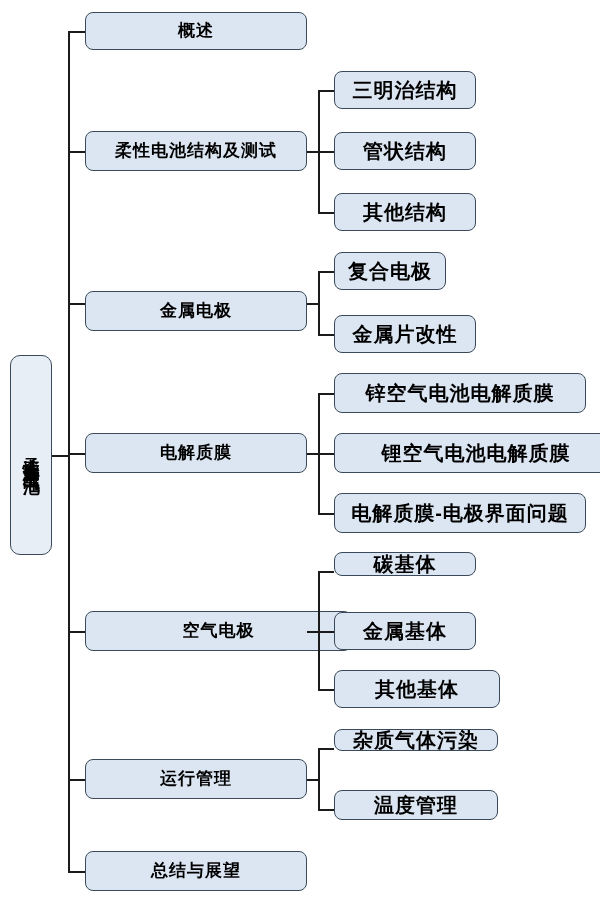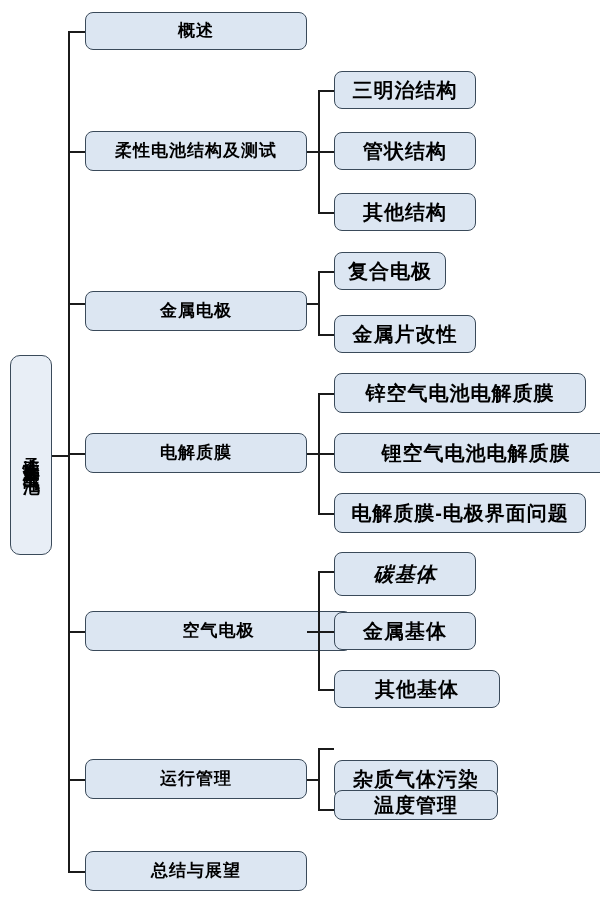--- a/index.html
+++ b/index.html
@@ -90,28 +90,28 @@
     <div class="node level2" style="left: 334px; top: 373px; width: 252px; height: 40px;">锌空气电池电解质膜</div>
     <div class="conn h" style="left: 318px; top: 453px; width: 16px; height: 1.6px;"></div>
     <div class="node level2" style="left: 334px; top: 433px; width: 284px; height: 40px;">锂空气电池电解质膜</div>
     <div class="conn h" style="left: 318px; top: 513px; width: 16px; height: 1.6px;"></div>
     <div class="node level2" style="left: 334px; top: 493px; width: 252px; height: 40px;">电解质膜-电极界面问题</div>
     <div class="conn h" style="left: 68px; top: 631px; width: 17px; height: 1.6px;"></div>
     <div class="node level1" style="left: 85px; top: 611px; width: 267px; height: 40px;">空气电极</div>
     <div class="conn h" style="left: 307px; top: 631px; width: 11px; height: 1.6px;"></div>
     <div class="conn v" style="left: 318px; top: 571px; height: 118px; width: 1.6px;"></div>
     <div class="conn h" style="left: 318px; top: 571px; width: 16px; height: 1.6px;"></div>
-    <div class="node level2" style="left: 334px; top: 552px; width: 142px; height: 44px; font-style: italic;">碳基体</div>
+    <div class="node level2" style="left: 334px; top: 552px; width: 142px; height: 24px;">碳基体</div>
     <div class="conn h" style="left: 318px; top: 631px; width: 16px; height: 1.6px;"></div>
     <div class="node level2" style="left: 334px; top: 612px; width: 142px; height: 38px;">金属基体</div>
     <div class="conn h" style="left: 318px; top: 689px; width: 16px; height: 1.6px;"></div>
     <div class="node level2" style="left: 334px; top: 670px; width: 166px; height: 38px;">其他基体</div>
     <div class="conn h" style="left: 68px; top: 779px; width: 17px; height: 1.6px;"></div>
     <div class="node level1" style="left: 85px; top: 759px; width: 222px; height: 40px;">运行管理</div>
     <div class="conn h" style="left: 307px; top: 779px; width: 11px; height: 1.6px;"></div>
     <div class="conn v" style="left: 318px; top: 748px; height: 61px; width: 1.6px;"></div>
     <div class="conn h" style="left: 318px; top: 748px; width: 16px; height: 1.6px;"></div>
-    <div class="node level2" style="left: 334px; top: 760px; width: 164px; height: 38px;">杂质气体污染</div>
+    <div class="node level2" style="left: 334px; top: 729px; width: 164px; height: 22px;">杂质气体污染</div>
     <div class="conn h" style="left: 318px; top: 809px; width: 16px; height: 1.6px;"></div>
     <div class="node level2" style="left: 334px; top: 790px; width: 164px; height: 30px;">温度管理</div>
     <div class="conn h" style="left: 68px; top: 871px; width: 17px; height: 1.6px;"></div>
     <div class="node level1" style="left: 85px; top: 851px; width: 222px; height: 40px;">总结与展望</div>
   </div>
 
 </body></html>

